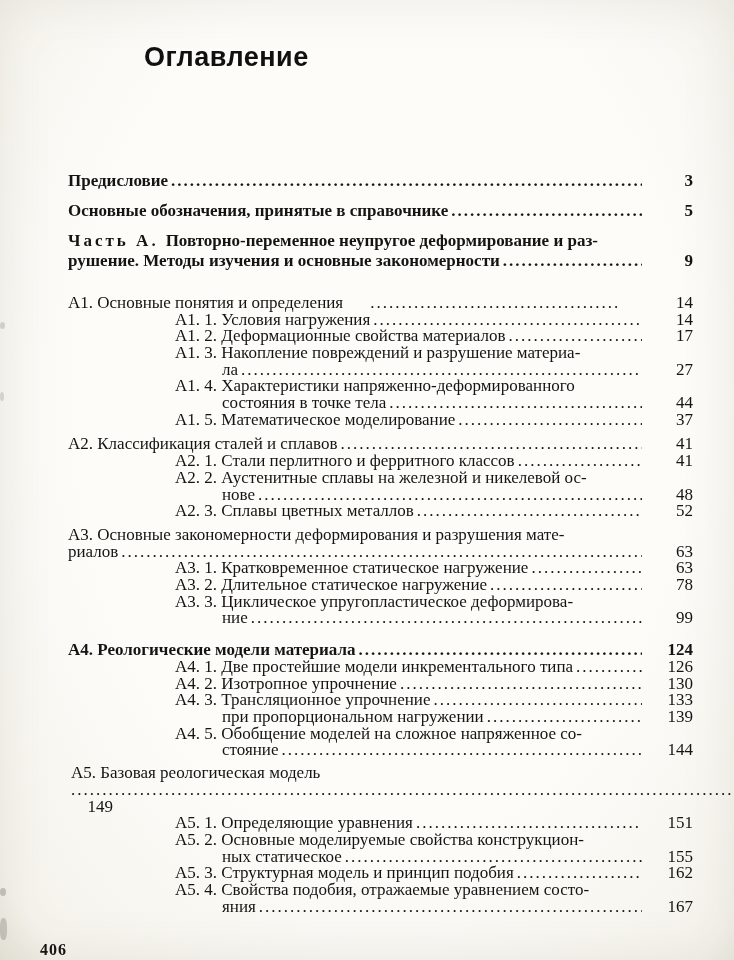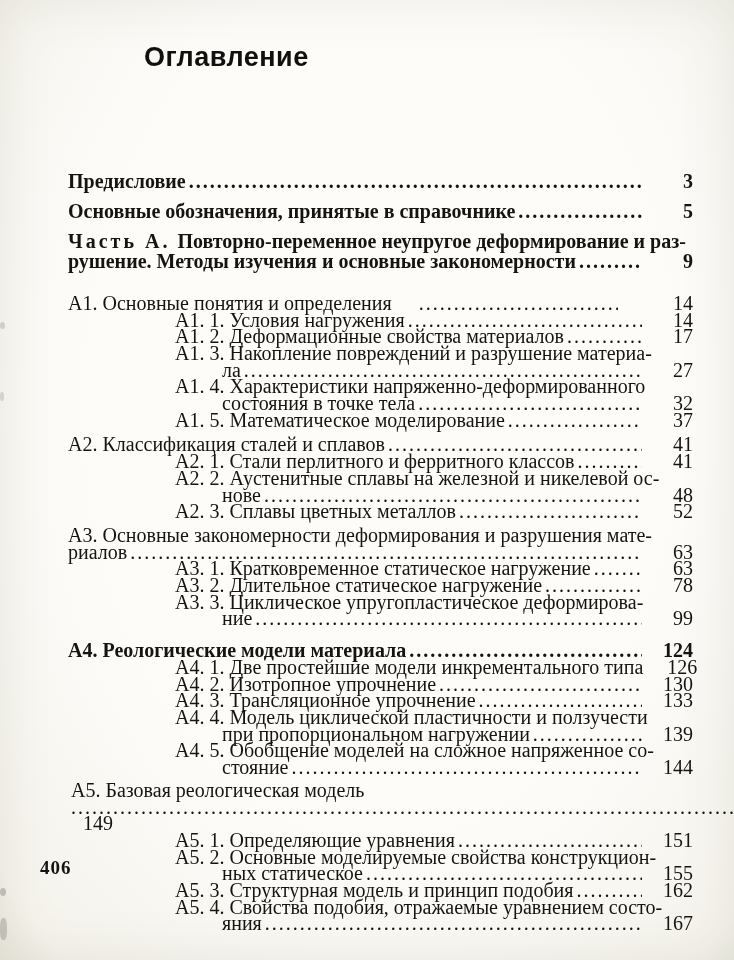--- a/index.html
+++ b/index.html
@@ -18,21 +18,21 @@
     box-shadow: inset 0 0 55px rgba(80,75,60,0.10);
   }
   .page-title {
     position:absolute; left:144px; top:42px;
     font-family:"Liberation Sans", sans-serif;
     font-weight:bold; font-size:27px; letter-spacing:0.5px;
     color:#11100e;
   }
   .toc {
     position:absolute; left:68px; top:173px; width:625px;
-    font-size:20px;
+    font-size:17px;
   }
   .row {
     display:flex; align-items:baseline;
     line-height:16.7px;
     white-space:nowrap;
   }
   .row.b { font-weight:bold; }
   .row.i1 { padding-left:107px; }
   .row.i2 { padding-left:154px; }
   .part-label { letter-spacing:3px; margin-right:7px; }
@@ -41,22 +41,22 @@
     flex:1 1 auto; min-width:0;
     overflow:hidden; white-space:nowrap;
     margin-left:3px; margin-right:9px;
   }
   .leader::after {
     content:"....................................................................................................................................";
     letter-spacing:2px;
   }
   .pageno { flex:0 0 auto; width:42px; text-align:right; }
   .folio {
-    position:absolute; left:40px; top:857px;
-    font-size:19px; font-weight:bold; letter-spacing:1px;text-align:right;
+    position:absolute; left:40px; top:941px;
+    font-size:16px; font-weight:bold; letter-spacing:1px;text-align:right;
   }
   
   .smudge { position:absolute; background:#6d6a62; border-radius:50%; }
   .sm1 { left:0; top:322px; width:5px; height:7px; opacity:.25; }
   .sm2 { left:0; top:392px; width:4px; height:9px; opacity:.22; }
   .sm3 { left:0; top:888px; width:6px; height:8px; opacity:.35; }
   .sm4 { left:0; top:918px; width:7px; height:22px; opacity:.30; border-radius:40%; }
 </style>
 </head>
 <body>
@@ -106,21 +106,21 @@
         <span class="entry-text">ла</span>
         <span class="leader"></span>
         <span class="pageno">27</span>
       </div>
       <div class="row i1">
         <span class="entry-text">А1. 4. Характеристики напряженно-деформированного</span>
       </div>
       <div class="row i2">
         <span class="entry-text">состояния в точке тела</span>
         <span class="leader"></span>
-        <span class="pageno">32</span>
+        <span class="pageno">44</span>
       </div>
       <div class="row i1">
         <span class="entry-text">А1. 5. Математическое моделирование</span>
         <span class="leader"></span>
         <span class="pageno">37</span>
       </div>
       <div class="row i0" style="margin-top: 8px;">
         <span class="entry-text">А2. Классификация сталей и сплавов</span>
         <span class="leader"></span>
         <span class="pageno">41</span>
@@ -181,23 +181,20 @@
       </div>
       <div class="row i1">
         <span class="entry-text">А4. 2. Изотропное упрочнение</span>
         <span class="leader"></span>
         <span class="pageno">130</span>
       </div>
       <div class="row i1">
         <span class="entry-text">А4. 3. Трансляционное упрочнение</span>
         <span class="leader"></span>
         <span class="pageno">133</span>
-      </div>
-      <div class="row i1">
-        <span class="entry-text">А4. 4. Модель циклической пластичности и ползучести</span>
       </div>
       <div class="row i2">
         <span class="entry-text">при пропорциональном нагружении</span>
         <span class="leader"></span>
         <span class="pageno">139</span>
       </div>
       <div class="row i1">
         <span class="entry-text">А4. 5. Обобщение моделей на сложное напряженное со-</span>
       </div>
       <div class="row i2">

